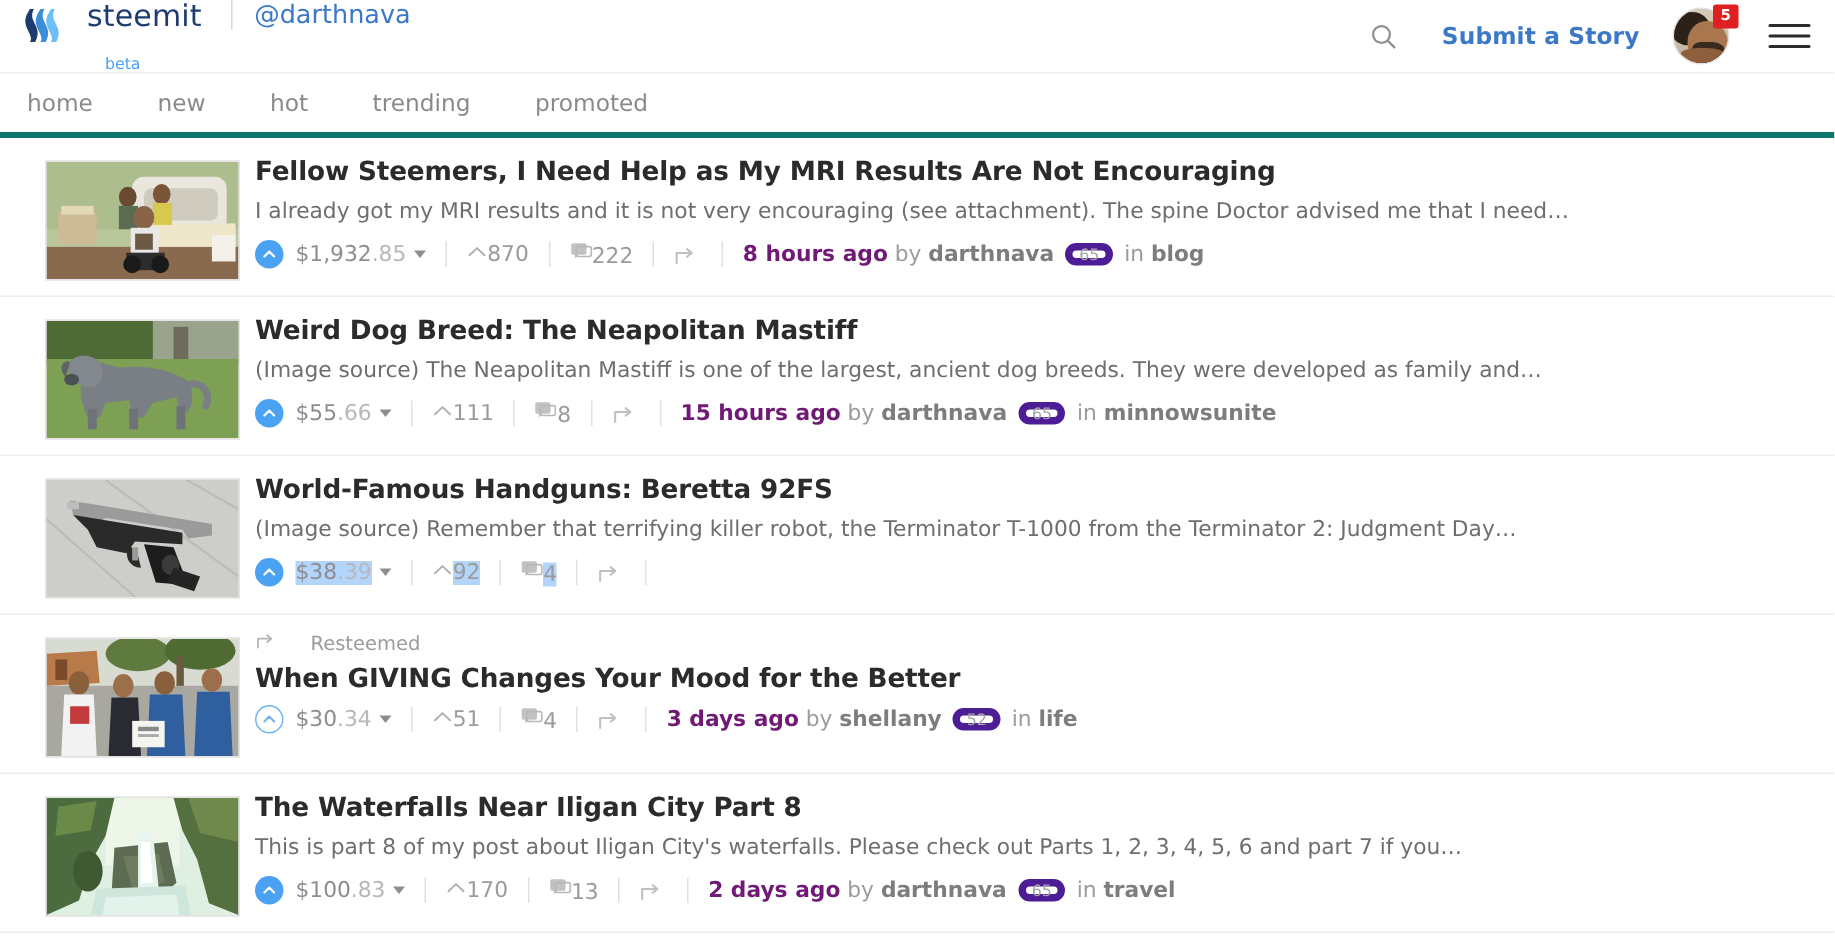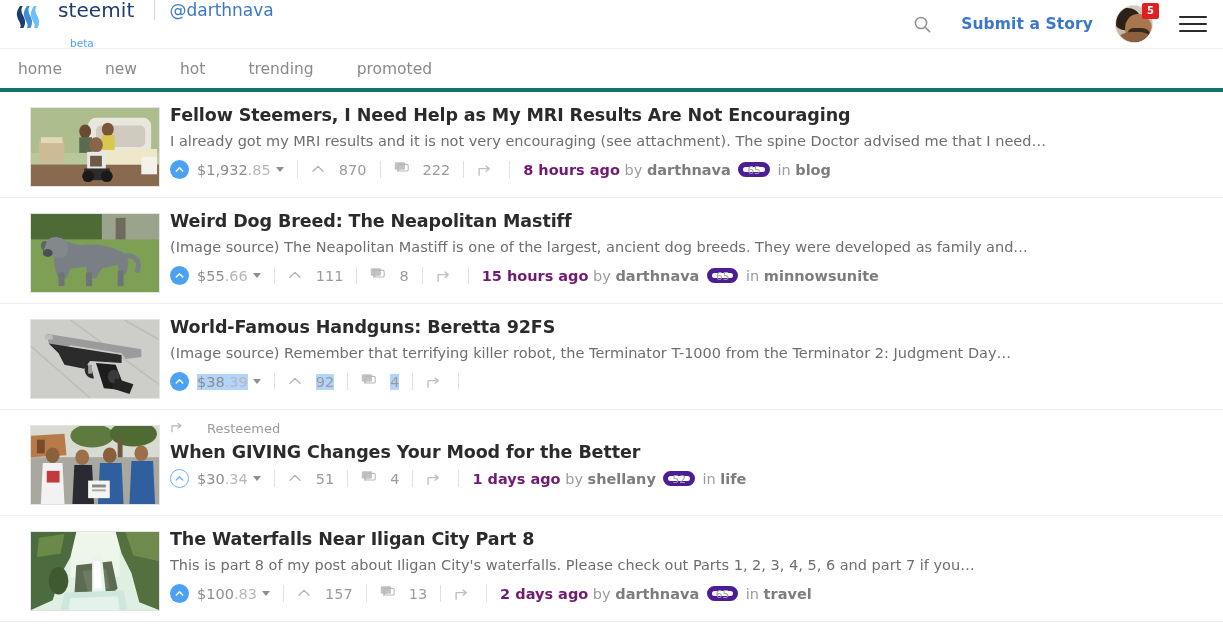--- a/index.html
+++ b/index.html
@@ -131,21 +131,21 @@
     color:#8d8d8d; font-size:14.5px; white-space:nowrap; cursor:pointer;
   }
   .payout .cents { color:#b8b8b8; }
   .caret {
     width:0; height:0; display:inline-block;
     border-left:4.5px solid transparent; border-right:4.5px solid transparent;
     border-top:5.5px solid #8d8d8d; margin-left:5px;
     vertical-align:middle; cursor:pointer;
   }
   .sep { width:1px; height:17px; background:#e0e0e0; margin:0 13px; flex:none; }
-  .stat { display:flex; align-items:flex-end; gap:14px; color:#9b9b9b; white-space:nowrap; cursor:pointer; }
+  .stat { display:flex; align-items:flex-end; gap:0; color:#9b9b9b; white-space:nowrap; cursor:pointer; }
   .stat .num { font-size:14.5px; }
   .byline { color:#9b9b9b; font-size:14.5px; white-space:nowrap; }
   .byline b { color:#701a75; font-weight:700; }
   .byline .lnk { color:#7d7d7d; font-weight:700; cursor:pointer; }
   .rep {
     display:inline-flex; align-items:center; justify-content:center;
     min-width:19px; height:15px; border:5px solid #4c1d95;
     border-radius:9px; font-size:10.5px; color:#a5a5a5;
     padding:0 4px; margin:0 3px; vertical-align:1px;
   }
@@ -500,21 +500,21 @@
         <span class="resteem-btn">
             <svg width="19" height="16" viewBox="0 0 18 15" xmlns="http://www.w3.org/2000/svg">
     <path d="M2 12.5 L2 6.2 L10.5 6.2" fill="none" stroke="#c0c0c0" stroke-width="1.3" stroke-linecap="round" stroke-linejoin="round"></path>
     <path d="M8.6 3.8 L11.6 6.2 L8.6 8.6" fill="none" stroke="#c0c0c0" stroke-width="1.3" stroke-linecap="round" stroke-linejoin="round"></path>
     <path d="M16 2.5 L16 9 L7.6 9" fill="none" stroke="#c0c0c0" stroke-width="1.3" stroke-linecap="round" stroke-linejoin="round" opacity="0"></path>
             </svg>
           </span>
 
         <span class="sep"></span>
 
-        <span class="byline"><b class="">1 days ago</b><span class="">&nbsp;</span><span class="">by</span><span class="">&nbsp;</span><span class="lnk ">shellany</span><span class="">&nbsp;</span><span class="rep ">52</span><span class="">&nbsp;</span><span class="">in</span><span class="">&nbsp;</span><span class="lnk ">life</span></span>
+        <span class="byline"><b class="">3 days ago</b><span class="">&nbsp;</span><span class="">by</span><span class="">&nbsp;</span><span class="lnk ">shellany</span><span class="">&nbsp;</span><span class="rep ">52</span><span class="">&nbsp;</span><span class="">in</span><span class="">&nbsp;</span><span class="lnk ">life</span></span>
       </div>
     </div>
     </div>
     <div class="post-row">
     <div class="thumb">
         <svg viewBox="0 0 130 80" preserveAspectRatio="none" xmlns="http://www.w3.org/2000/svg">
       <rect width="130" height="80" fill="#dff0e2"></rect>
       <rect x="40" y="0" width="50" height="46" fill="#eef6ea"></rect>
       <path d="M0 0 L46 0 L40 26 L30 44 L22 70 L0 80 Z" fill="#4c6b3e"></path>
       <path d="M130 0 L86 0 L92 22 L102 42 L110 72 L130 80 Z" fill="#54703f"></path>
@@ -543,21 +543,21 @@
 
         <span class="payout"><span>$100</span><span class="cents">.83</span></span>
         <span class="caret"></span>
 
         <span class="sep"></span>
 
         <span class="stat">
           <span><svg width="14" height="12" viewBox="0 0 14 12" xmlns="http://www.w3.org/2000/svg">
     <path d="M2 8.2 L7 3.4 L12 8.2" fill="none" stroke="#b0b0b0" stroke-width="1.3" stroke-linecap="round" stroke-linejoin="round"></path>
               </svg></span>
-          <span class="num">157</span>
+          <span class="num">170</span>
         </span>
 
         <span class="sep"></span>
 
         <span class="stat">
           <span><svg width="15" height="14" viewBox="0 0 15 14" xmlns="http://www.w3.org/2000/svg">
     <rect x="0.8" y="1.2" width="10.2" height="7.6" rx="1.3" fill="#c2c2c2"></rect>
     <path d="M3.2 8.6 L3.2 11.4 L6 8.6 Z" fill="#c2c2c2"></path>
     <rect x="4.2" y="3.4" width="10" height="6.6" rx="1.3" fill="none" stroke="#b8b8b8" stroke-width="1.1"></rect>
               </svg></span>

